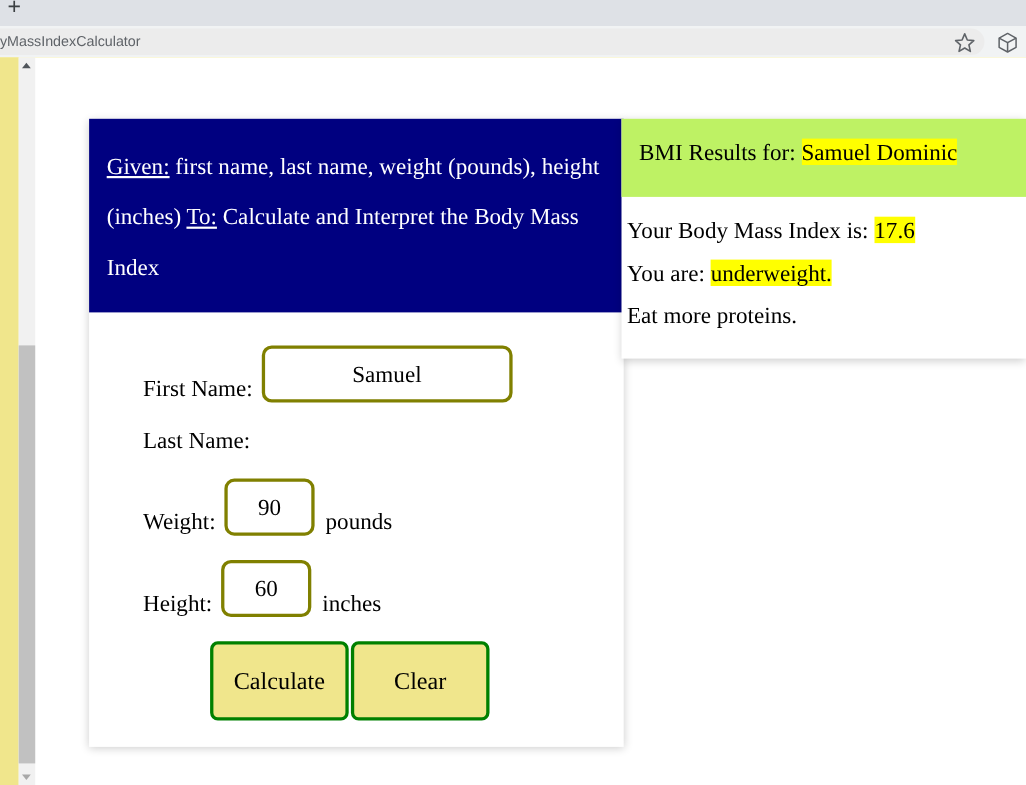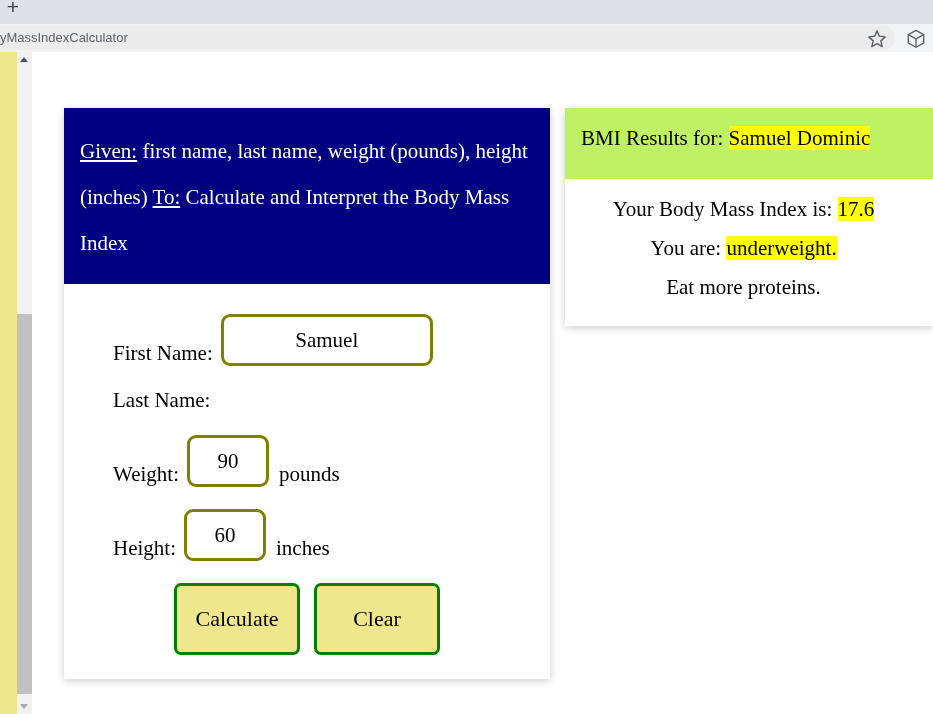--- a/index.html
+++ b/index.html
@@ -138,21 +138,21 @@
     top: 262px;
     width: 15px;
     height: 380px;
     background: #c1c1c1;
     cursor: pointer;
   }
 
   
   #form-card {
     position: absolute;
-    left: 64px;
+    left: 81px;
     top: 56px;
     width: 486px;
     background: #ffffff;
     box-shadow: 0 2px 8px rgba(0,0,0,0.20);
   }
   #intro-banner {
     background: #000080;
     color: #ffffff;
     padding: 20px 16px 18px 16px;
     font-size: 21px;
@@ -181,31 +181,31 @@
     border-radius: 9px;
     background: #ffffff;
     font-family: "Liberation Serif", "DejaVu Serif", serif;
     font-size: 21px;
     color: #000000;
     text-align: center;
     height: 52px;
     outline: none;
     margin-left: 8px;
   }
-  .field-input.wide { width: 212px; }
+  .field-input.wide { width: 228px; }
   .field-input.narrow { width: 82px; }
   .field-unit {
     font-size: 21px;
     color: #000000;
     margin-left: 10px;
     white-space: nowrap;
   }
   #button-row {
     display: flex;
-    gap: 14px;
+    gap: 2px;
     padding-left: 110px;
     margin-top: 8px;
   }
   .action-button {
     box-sizing: border-box;
     background: #f0e68c;
     border: 3px solid #008000;
     border-radius: 7px;
     font-family: "Liberation Serif", "DejaVu Serif", serif;
     font-size: 22px;
@@ -226,21 +226,20 @@
   }
   #results-header {
     background: #bef264;
     padding: 18px 16px 28px 16px;
     font-size: 21px;
     color: #000000;
     white-space: nowrap;
   }
   #results-body {
     padding: 18px 16px 26px 5px;
-    text-align: center;
   }
   .result-line {
     font-size: 21px;
     color: #000000;
     margin-bottom: 14px;
     white-space: nowrap;
   }
   .result-line:last-child { margin-bottom: 0; }
   .hl {
     background: #ffff00;

